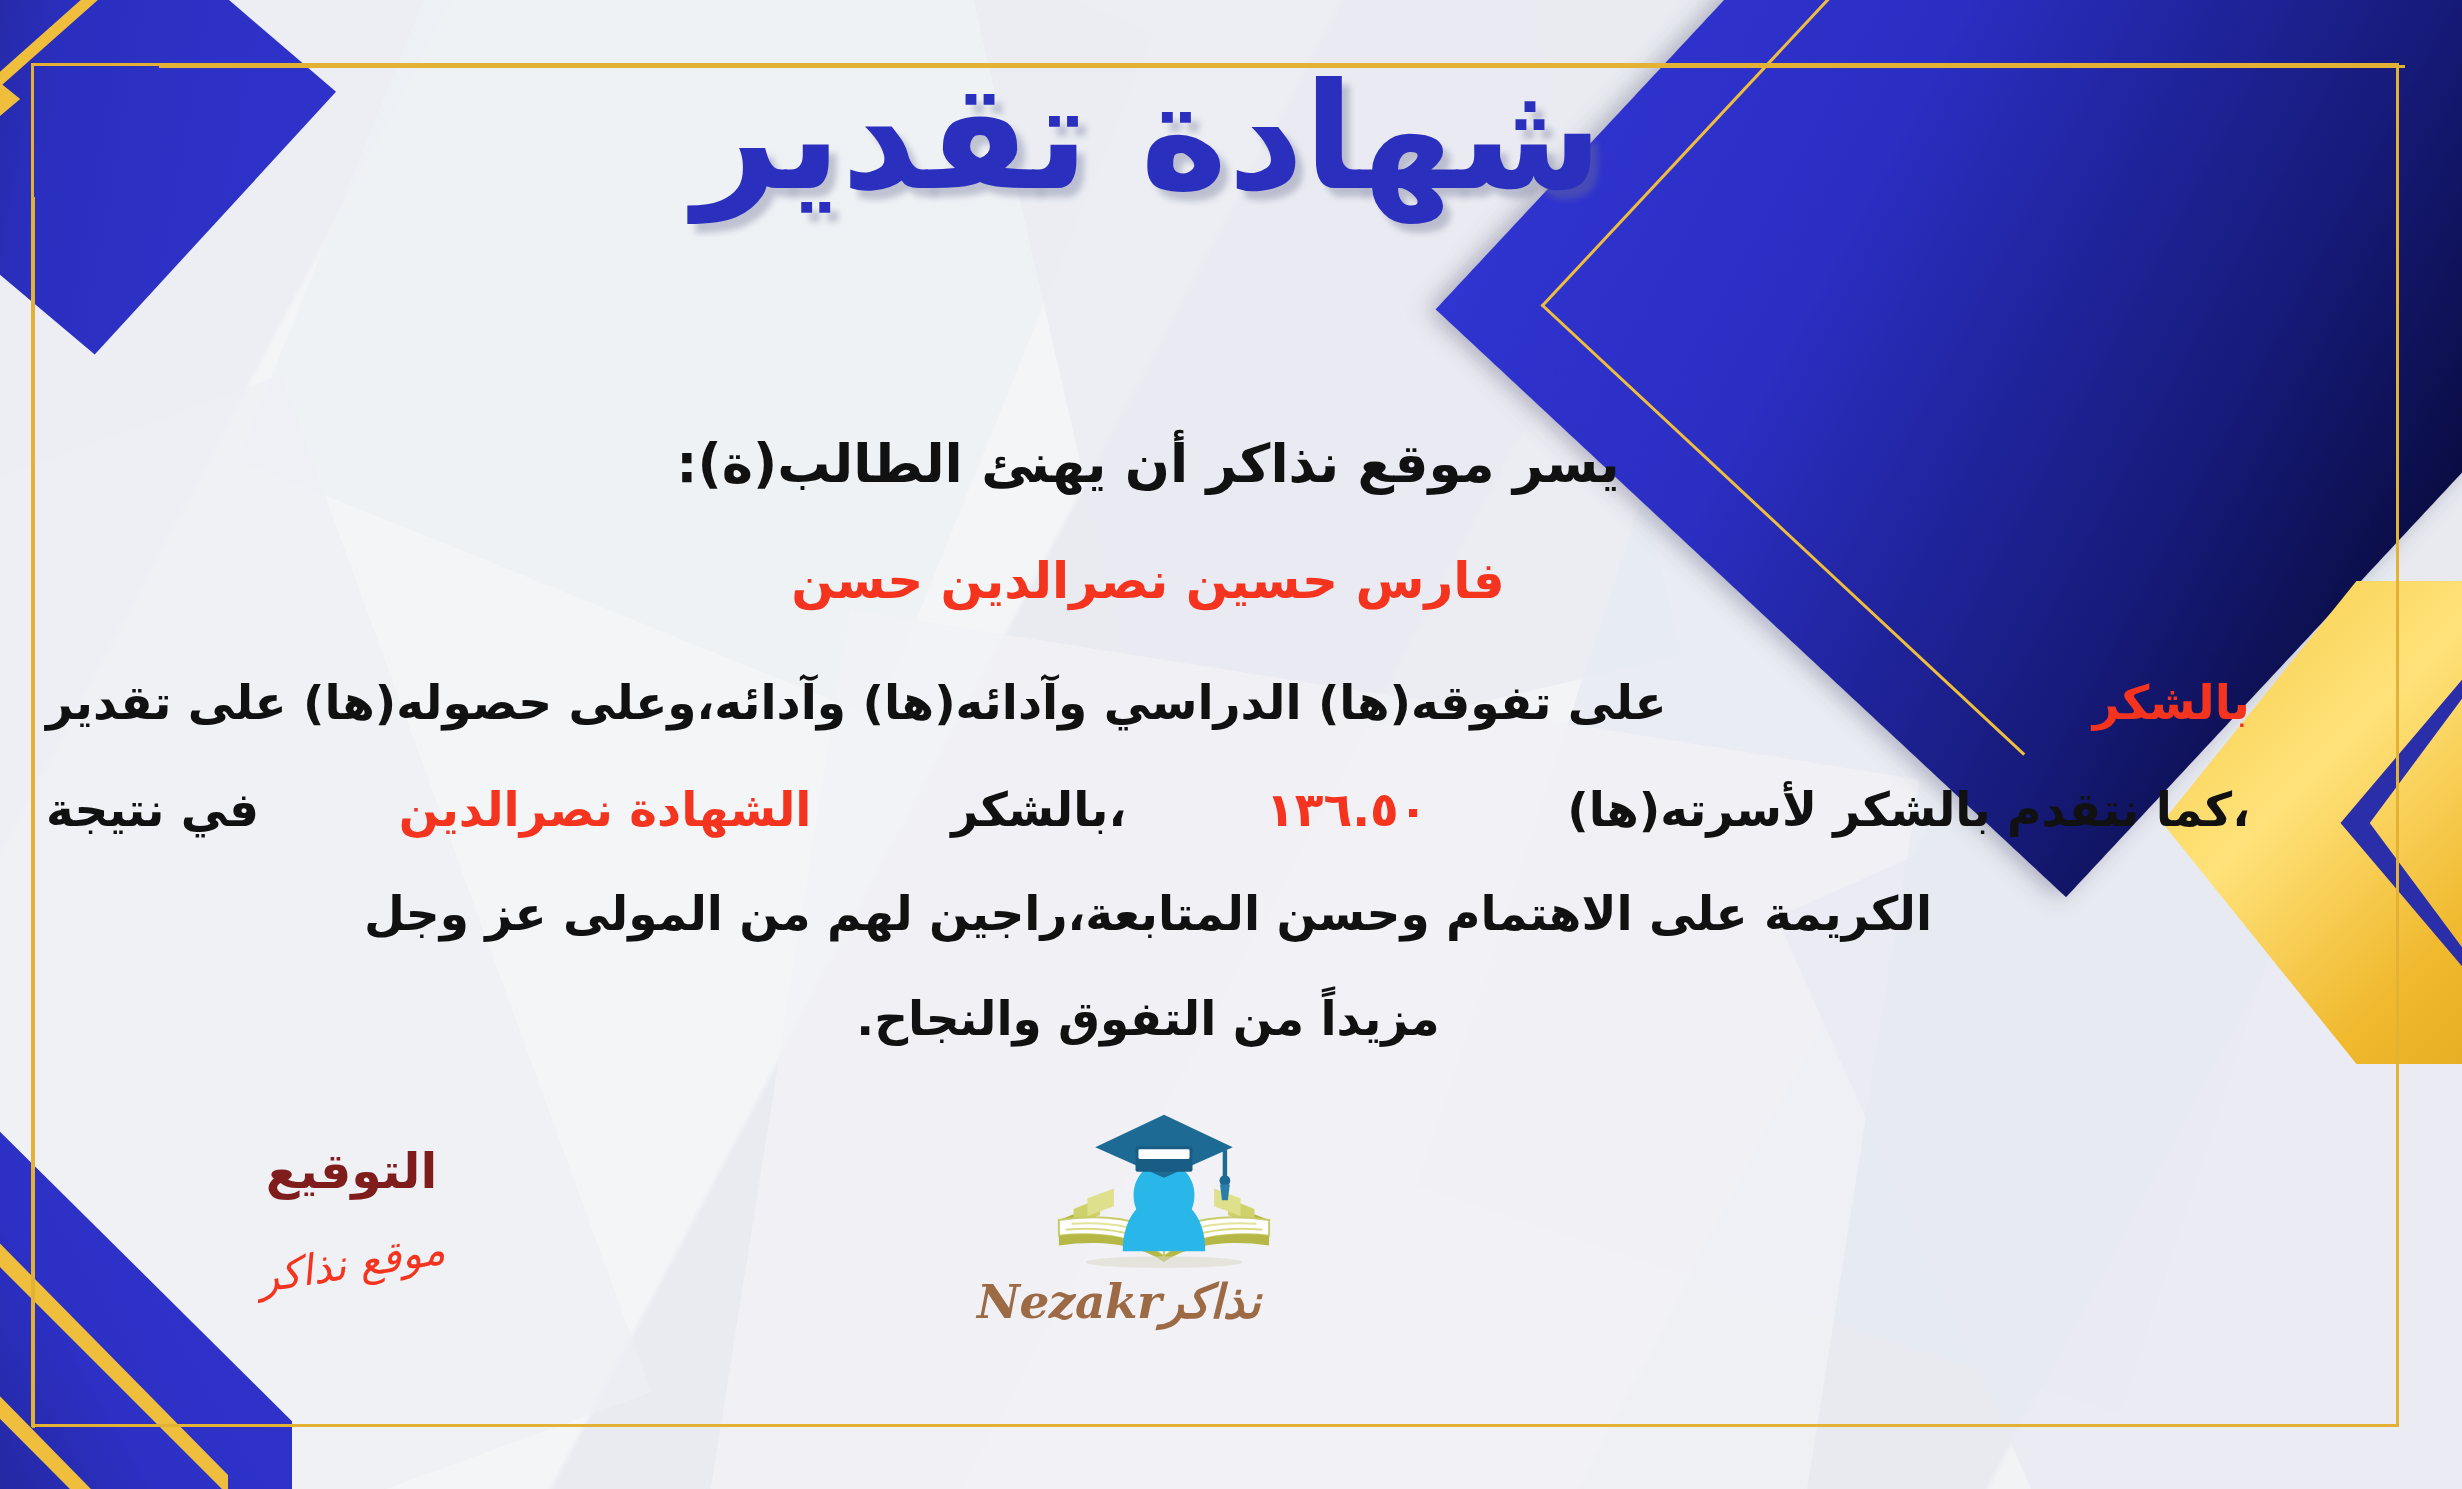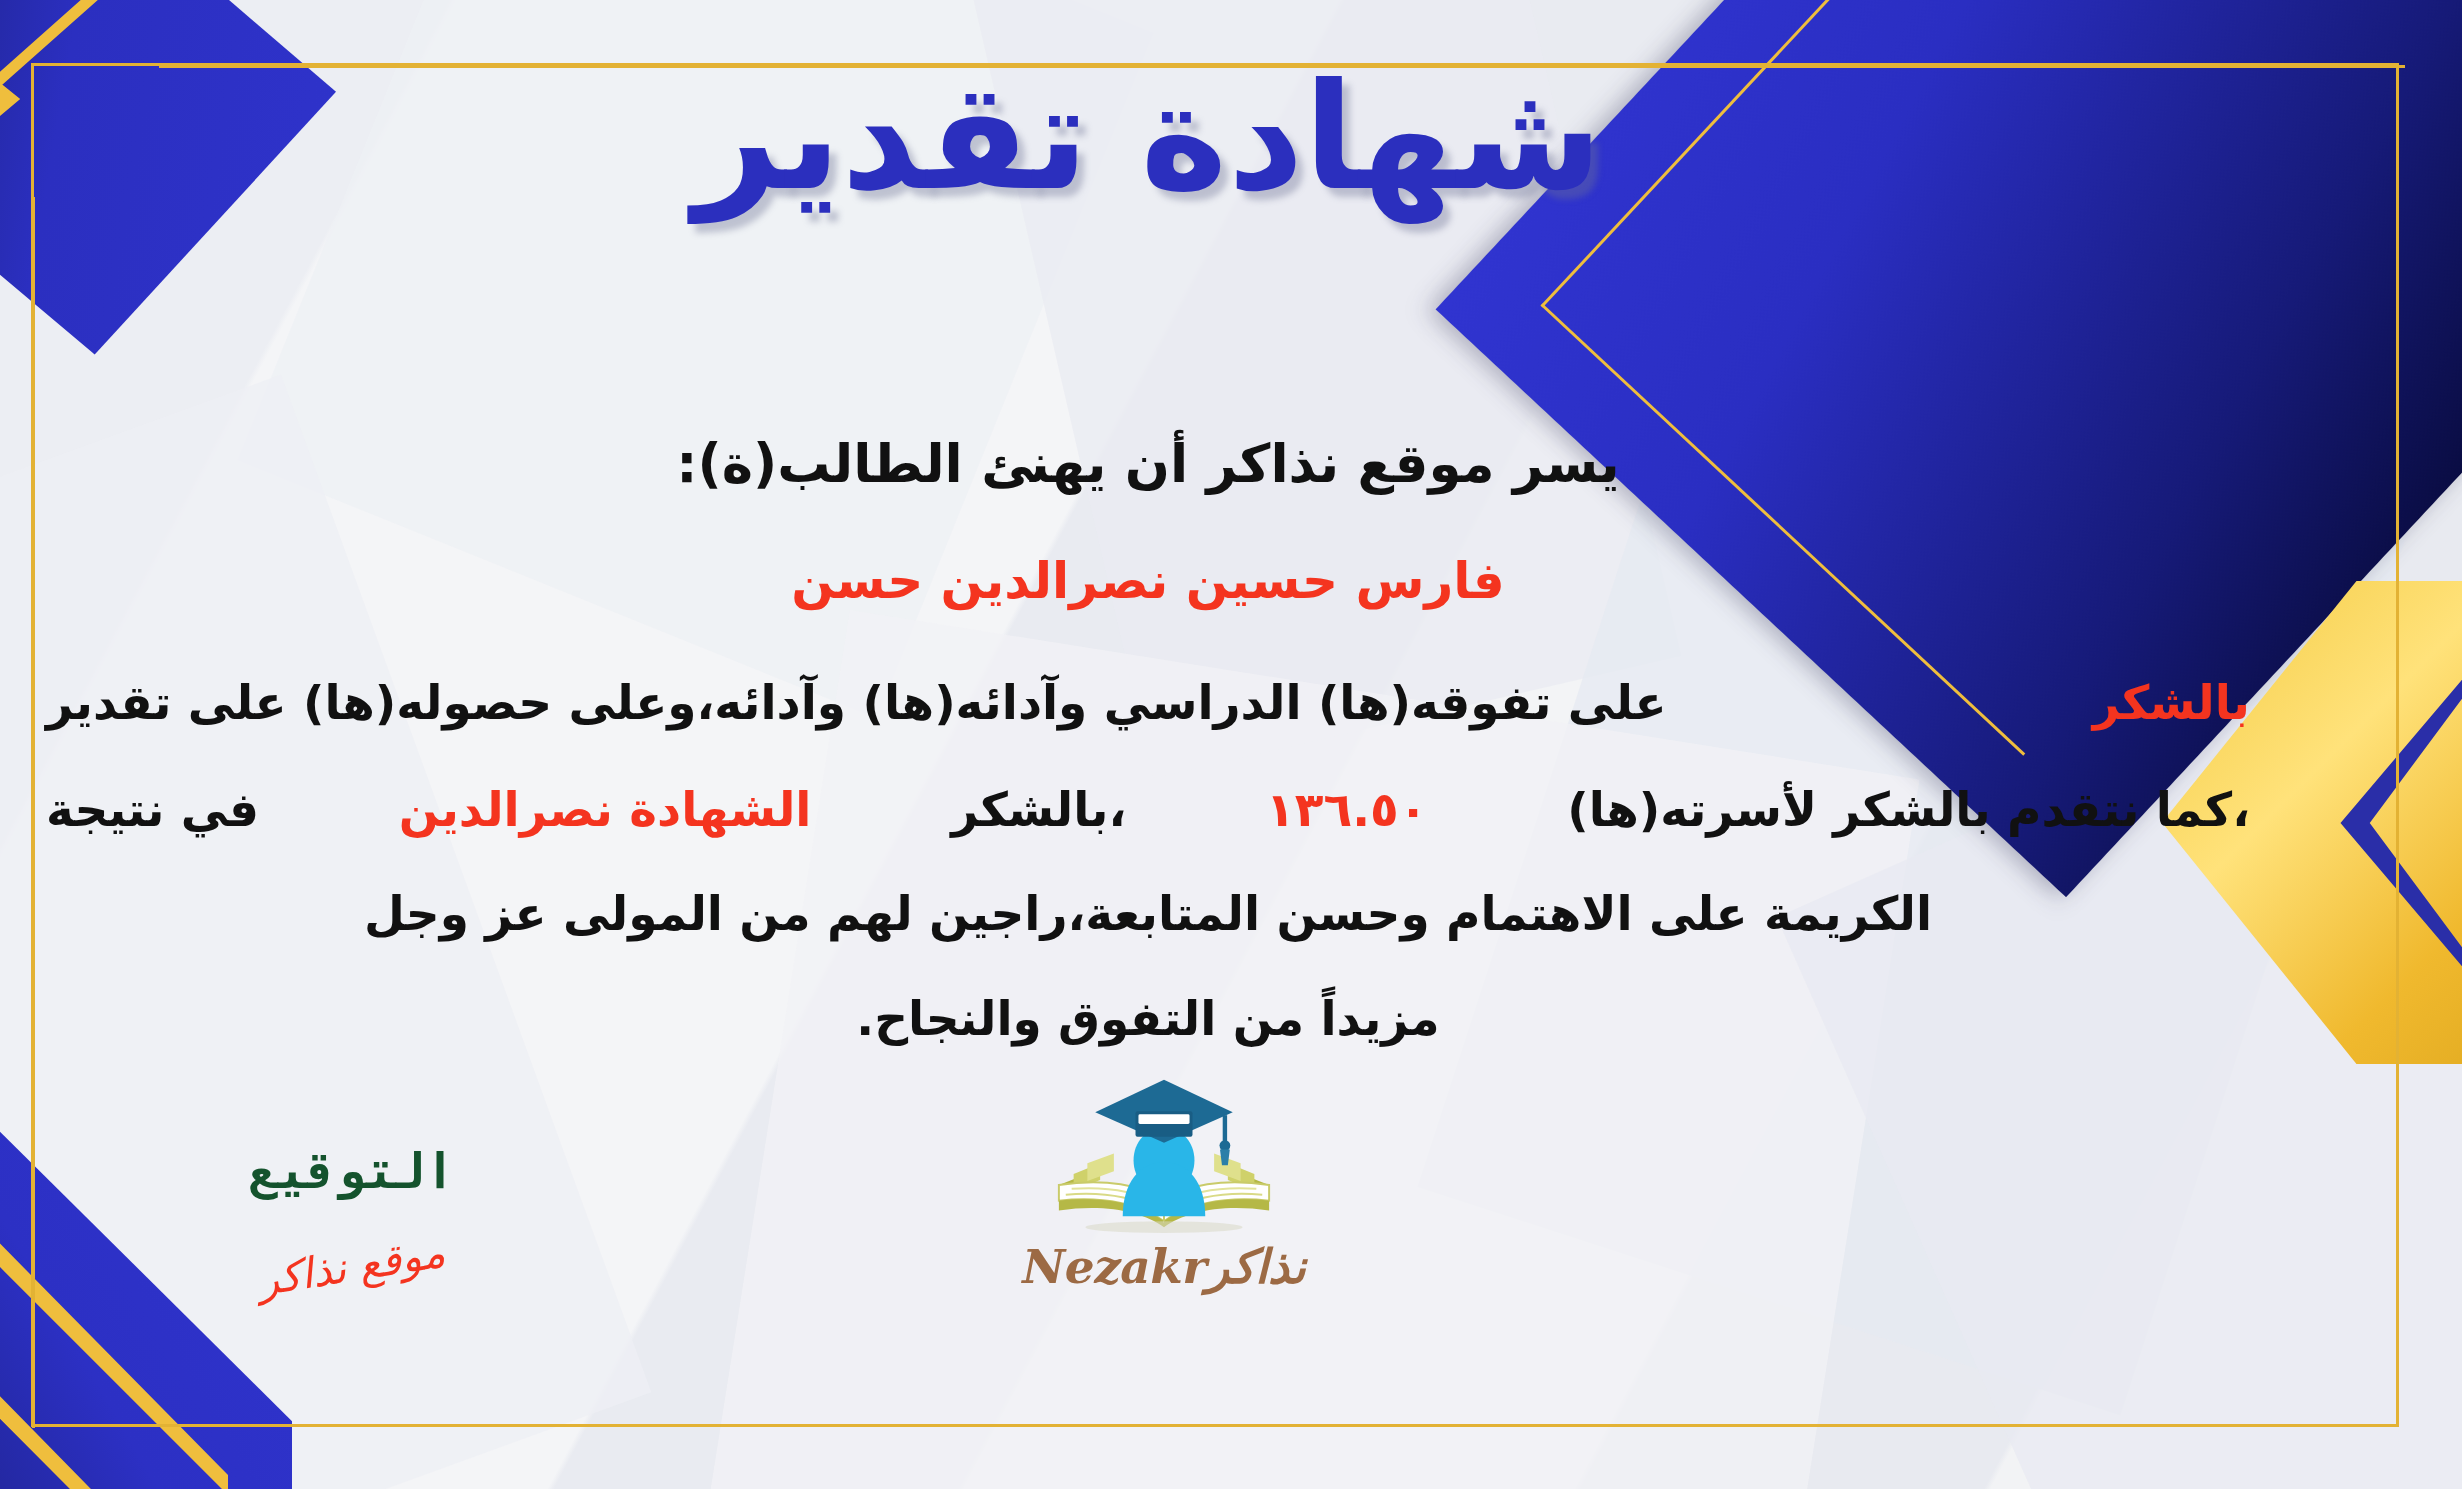--- a/index.html
+++ b/index.html
@@ -286,42 +286,41 @@
     position: absolute;
     left: 340px;
     top: 1143px;
     width: 355px;
     text-align: center;
     direction: rtl;
   }
   .sig-label {
     font-size: 49px;
     font-weight: 700;
-    color: #14532d;
+    color: #7f1d1d;
     letter-spacing: 1px;
-    font-family: Liberation Mono, monospace;
   }
   .sig-script {
     margin-top: 39px;
     font-family: "DejaVu Serif", "Liberation Serif", serif;
     font-size: 42px;
     font-style: italic;
     color: #f4341f;
     transform: rotate(-9deg);
     display: inline-block;
     font-weight: 400;
   }
 
   
   .logo {
     position: absolute;
     left: 1143px;
-    top: 1069px;
+    top: 1104px;
     width: 374px;
-    text-align: center;
+    text-align: left;
   }
   .logo-mark {
     position: relative;
     width: 276px;
     height: 167px;
     margin: 0 auto;
   }
   .logo-text {
     margin-top: 3px;
     font-family: "DejaVu Serif", "Liberation Serif", serif;

